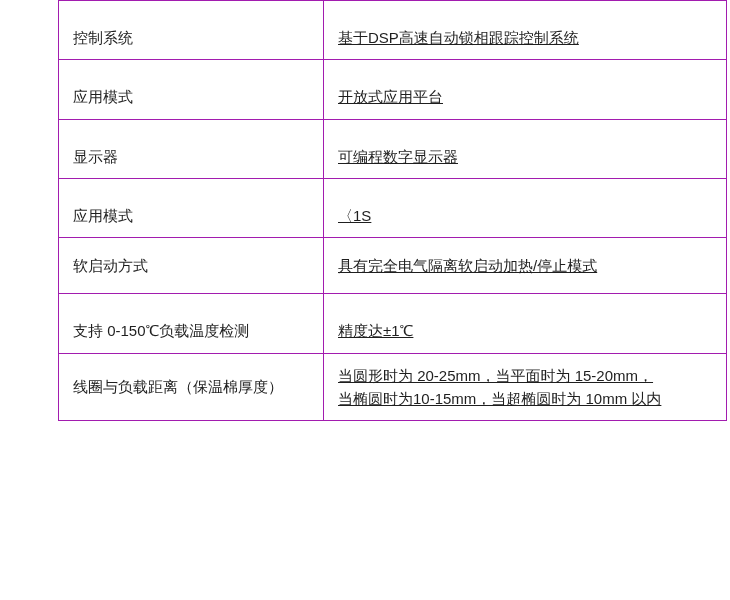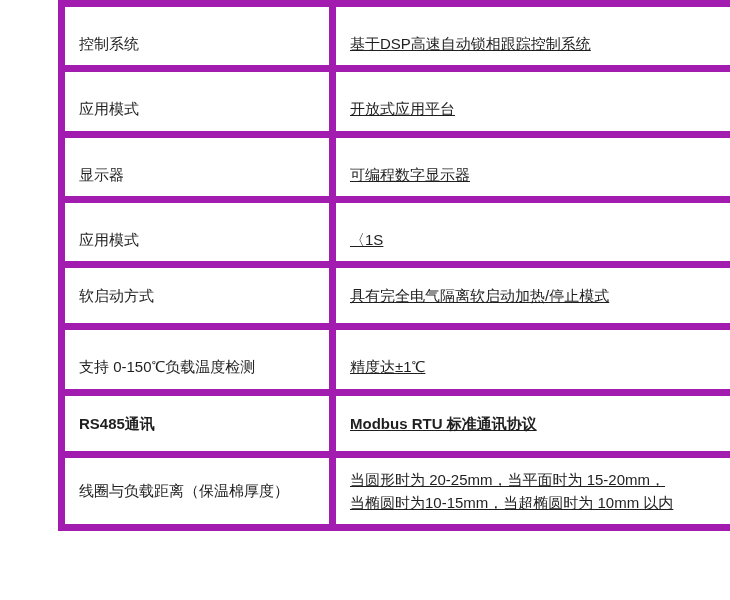--- a/index.html
+++ b/index.html
@@ -21,21 +21,21 @@
     box-sizing: border-box;
     padding: 0 58px;
   }
   table.spec-table {
     width: 614px;
     border-collapse: collapse;
     table-layout: fixed;
     margin-top: 0;
   }
   table.spec-table td {
-    border: 7px solid #a21caf;
+    border: 1px solid #a21caf;
     vertical-align: middle;
     padding: 25px 12px 10px 14px;
     font-size: 15px;
     line-height: 1.55;
     color: #1f1f1f;
   }
   table.spec-table td.label {
     width: 238px;
   }
   table.spec-table td.value {
@@ -88,24 +88,20 @@
         <td class="value">〈1S</td>
       </tr>
       <tr class="row-tall">
         <td class="label">软启动方式</td>
         <td class="value">具有完全电气隔离软启动加热/停止模式</td>
       </tr>
       <tr>
         <td class="label">支持 0-150℃负载温度检测</td>
         <td class="value">精度达±1℃</td>
       </tr>
-      <tr class="row-tall">
-        <td class="label accent">RS485通讯</td>
-        <td class="value value-strong">Modbus RTU 标准通讯协议</td>
-      </tr>
       <tr class="row-multi">
         <td class="label">线圈与负载距离（保温棉厚度）</td>
         <td class="value multiline-value">
           <span class="cell-inner">当圆形时为 20-25mm，当平面时为 15-20mm，</span>
           <span class="cell-inner">当椭圆时为10-15mm，当超椭圆时为 10mm 以内</span>
         </td>
       </tr>
     </tbody>
   </table>
 

